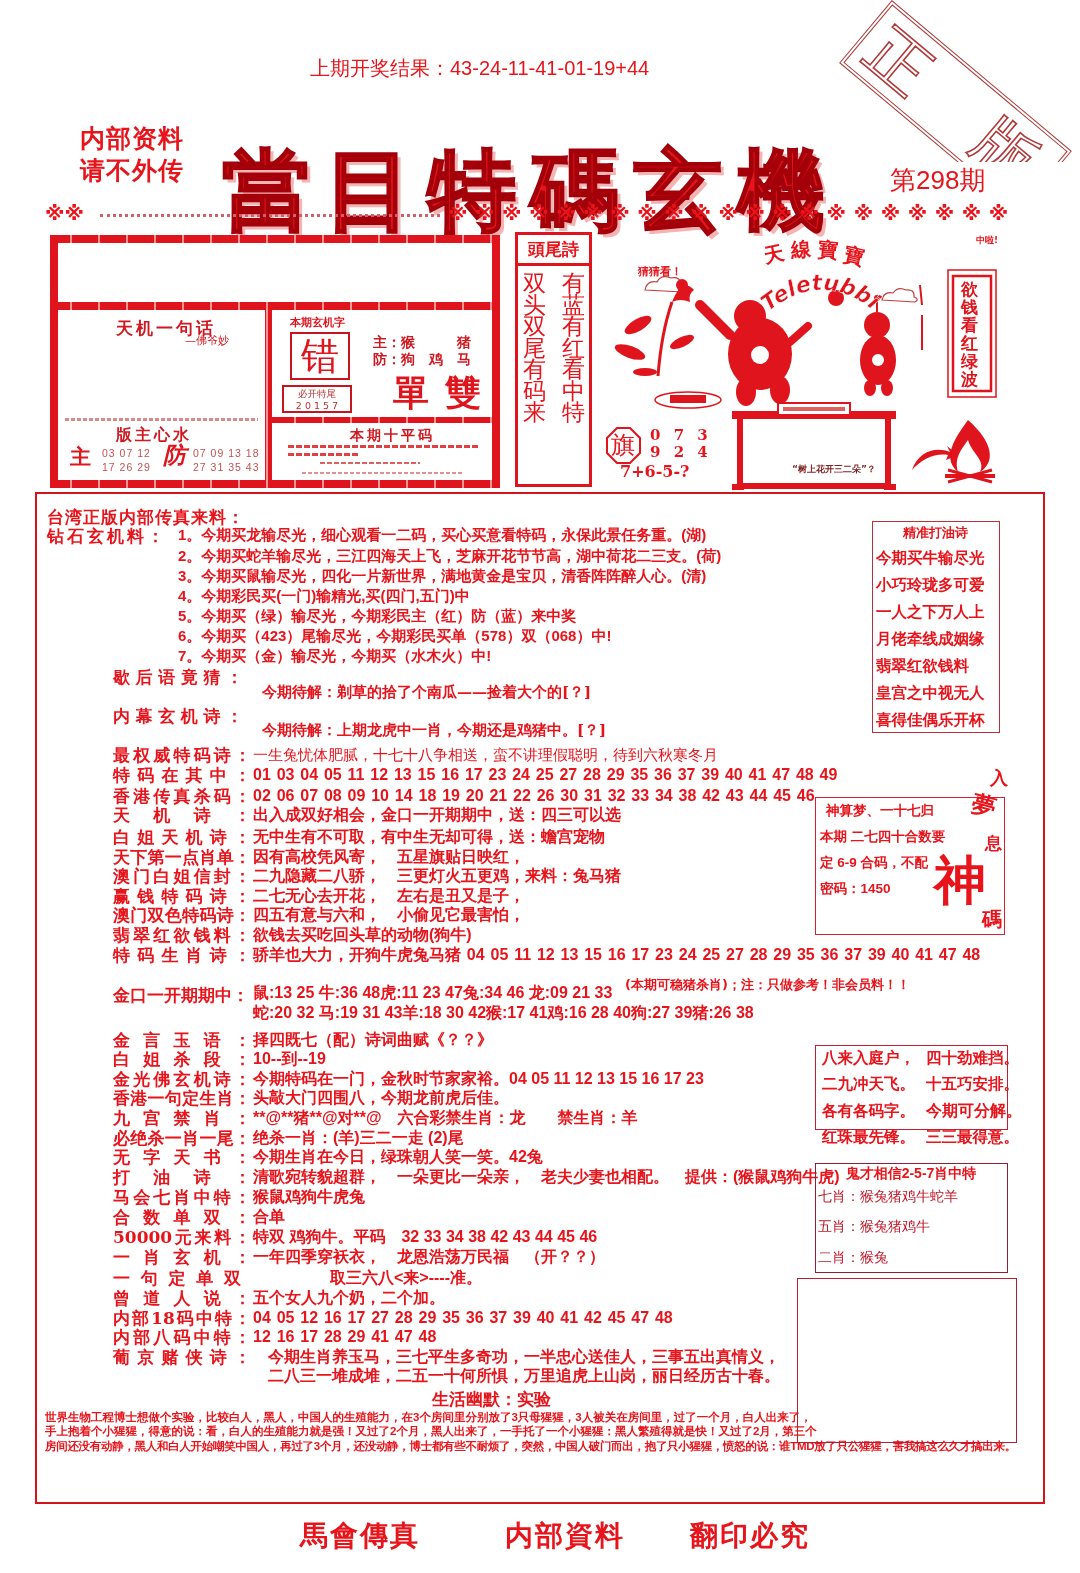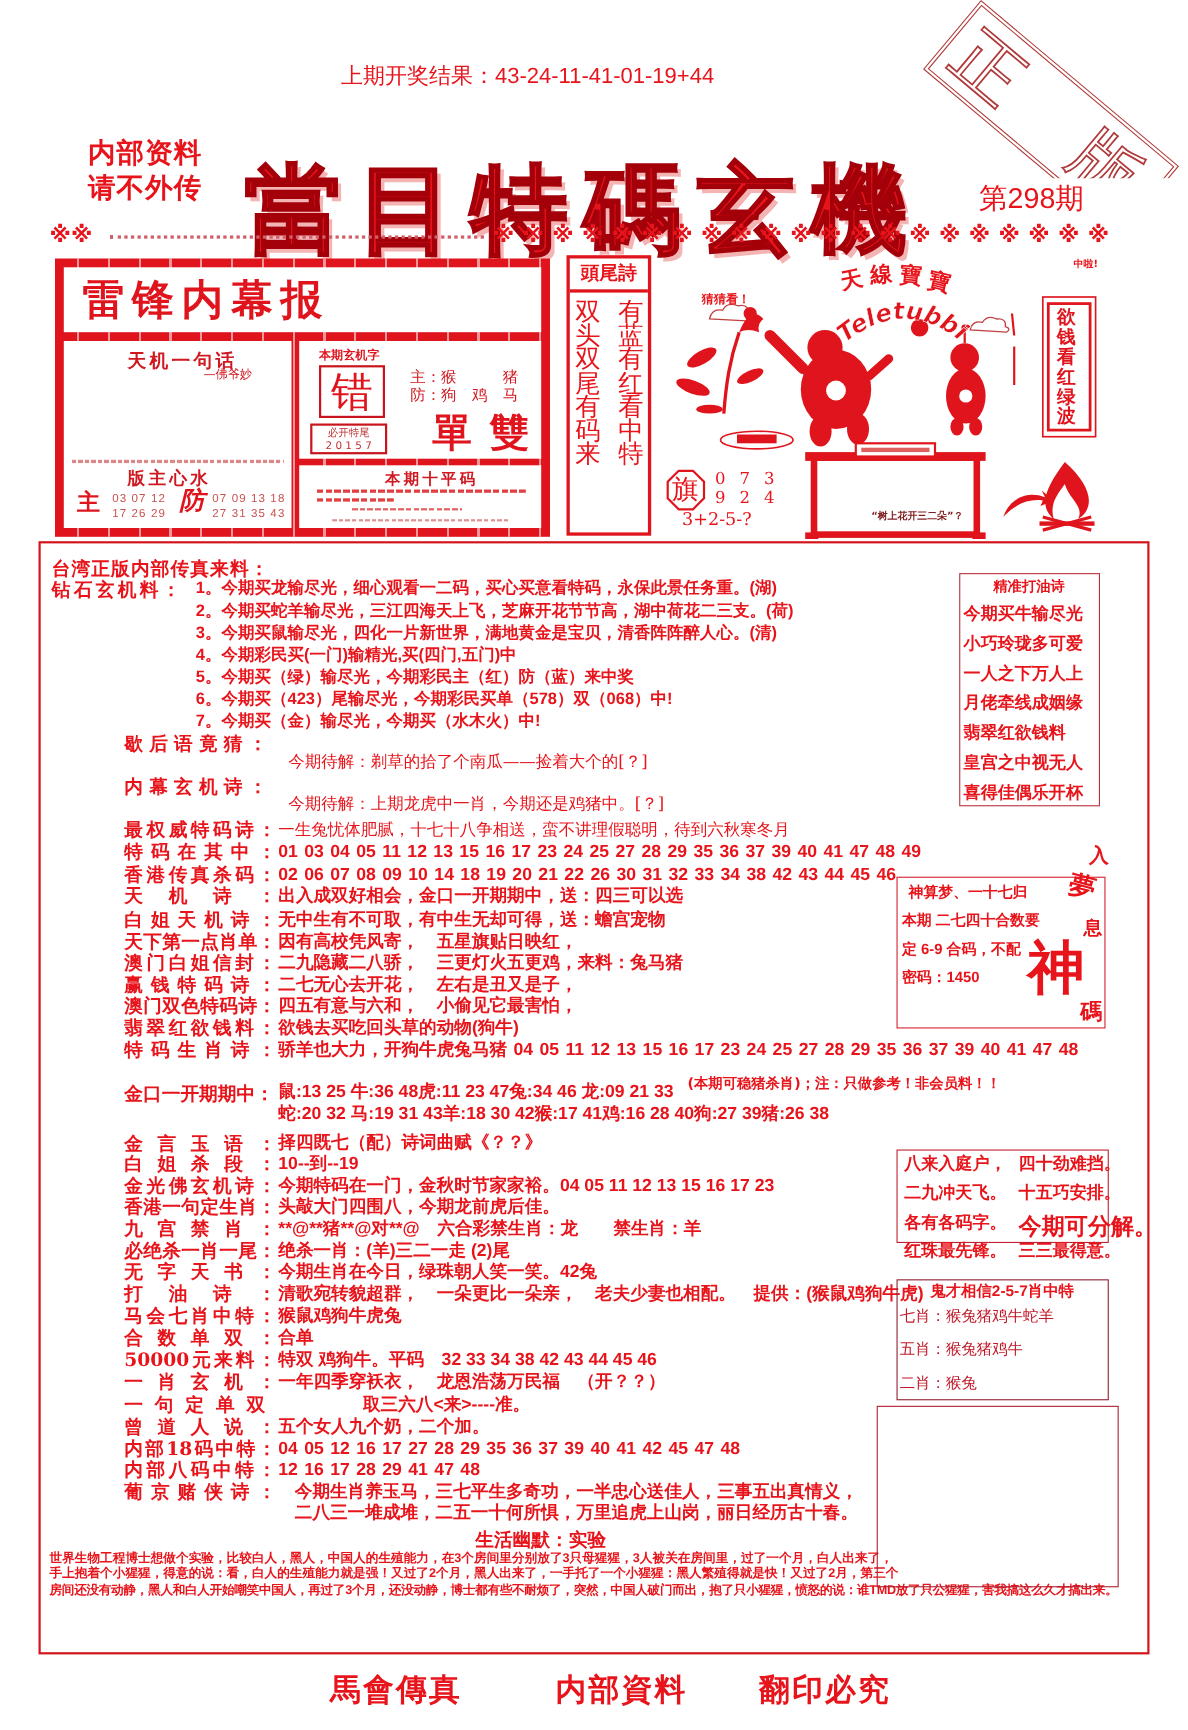--- a/index.html
+++ b/index.html
@@ -1,19 +1,19 @@
 <!DOCTYPE html>
 <html><head>
 <meta charset="utf-8">
 <style>
   html,body{margin:0;padding:0;}
   body{width:1080px;height:1573px;position:relative;background:#ffffff;overflow:hidden;
        font-family:"DejaVu Sans",sans-serif;color:#e8141b;}
   .abs{position:absolute;white-space:nowrap;}
-  .serif{font-family:"DejaVu Serif","Liberation Serif",serif;}
+  .serif{font-family:"DejaVu Serif","Liberation Serif",serif;font-weight:bold;}
   .sans{font-family:"Liberation Sans","DejaVu Sans",sans-serif;}
   .b{font-weight:bold;}
 
   
   .result{left:310px;top:55px;font-size:20px;font-family:"Liberation Sans",sans-serif;color:#e8141b;}
   .sidenote{left:80px;font-size:25px;font-weight:bold;letter-spacing:1px;color:#e8141b;}
   .bigtitle{left:222px;top:92px;font-size:88px;font-weight:bold;letter-spacing:15px;color:#e8141b;
             -webkit-text-stroke:2px #a3000a;text-shadow:4px 4px 0 #f4b4b4;font-family:"DejaVu Serif",serif;margin-top:40px;}
   .stampwrap{left:830px;top:0;width:250px;height:162px;overflow:hidden;}
   .stamp{position:absolute;left:8px;top:66px;width:235px;height:82px;border:4px double #b03a3a;
@@ -72,21 +72,20 @@
 <div class="abs stars" style="left:45px;top:201px">※※</div>
 <div class="abs dots"></div>
 <div class="abs stars" style="left:448px;top:201px;letter-spacing:7.6px">※※※※※※※※※※※※※※※※※※※※※</div>
 
 <div class="abs panel">
   <div class="pwhite" style="left:8px;top:8px;width:434px;height:59px"></div>
   <div class="pwhite" style="left:8px;top:75px;width:207px;height:170px"></div>
   <div class="pwhite" style="left:222px;top:75px;width:220px;height:107px"></div>
   <div class="pwhite" style="left:222px;top:188px;width:220px;height:57px"></div>
 
-  <div class="abs serif b" style="left:25px;top:12px;font-size:38px;letter-spacing:7px;color:#e0141c">雷锋内幕报</div>
 
   <div class="abs serif b" style="left:66px;top:82px;font-size:17px;letter-spacing:3px;color:#d01820">天机一句话</div>
   <div class="abs" style="left:135px;top:98px;font-size:11px;color:#d01820">—佛爷妙</div>
   <div class="abs" style="left:15px;top:183px;width:193px;height:3px;background:repeating-linear-gradient(90deg,#d88 0 4px,#fff 4px 6px)"></div>
   <div class="abs serif b" style="left:66px;top:190px;font-size:16px;letter-spacing:3px;color:#d01820">版主心水</div>
   <div class="abs serif b" style="left:20px;top:208px;font-size:21px;color:#e0141c">主</div>
   <div class="abs sans" style="left:52px;top:212px;font-size:10.5px;color:#c85050;letter-spacing:1px">03 07 12</div>
   <div class="abs sans" style="left:52px;top:226px;font-size:10.5px;color:#c85050;letter-spacing:1px">17 26 29</div>
   <div class="abs serif b" style="left:113px;top:205px;font-size:23px;font-style:italic;color:#e0141c">防</div>
   <div class="abs sans" style="left:143px;top:212px;font-size:10.5px;color:#c85050;letter-spacing:1px">07 09 13 18</div>
@@ -184,21 +183,21 @@
 <div class="abs serif b" style="left:764px;top:241px;font-size:20px;transform:rotate(-12deg)">天</div>
 <div class="abs serif b" style="left:791px;top:236px;font-size:20px;transform:rotate(-4deg)">線</div>
 <div class="abs serif b" style="left:818px;top:237px;font-size:20px;transform:rotate(5deg)">寶</div>
 <div class="abs serif b" style="left:844px;top:243px;font-size:20px;transform:rotate(13deg)">寶</div>
 <div class="abs b" style="left:638px;top:264px;font-size:11px">猜猜看！</div>
 <div class="abs b" style="left:976px;top:234px;font-size:9px">中啦!</div>
 <div class="abs b" style="left:961px;top:280px;width:20px;font-size:17px;line-height:18px;white-space:normal;word-break:break-all;color:#e0141c">欲钱看红绿波</div>
 <div class="abs" style="left:611px;top:431px;font-size:24px;line-height:28px">旗</div>
 <div class="abs serif" style="left:650px;top:426px;font-size:15px;letter-spacing:4px">0 7 3</div>
 <div class="abs serif" style="left:650px;top:443px;font-size:15px;letter-spacing:4px">9 2 4</div>
-<div class="abs serif" style="left:620px;top:462px;font-size:16px">3+2-5-?</div>
+<div class="abs serif" style="left:620px;top:462px;font-size:16px">7+6-5-?</div>
 <div class="abs b" style="left:792px;top:463px;font-size:9px;color:#802020">“树上花开三二朵”？</div>
 
 <div class="abs mainbox"></div>
 
 <div class="abs serif b" style="left:47px;top:506px;font-size:17px;letter-spacing:1px">台湾正版内部传真来料：</div>
 <div class="abs serif b" style="left:47px;top:525px;font-size:17px;letter-spacing:3px">钻石玄机料：</div>
 <div class="item" style="top:525px">1。今期买龙输尽光，细心观看一二码，买心买意看特码，永保此景任务重。(湖)</div>
 <div class="item" style="top:546px">2。今期买蛇羊输尽光，三江四海天上飞，芝麻开花节节高，湖中荷花二三支。(荷)</div>
 <div class="item" style="top:566px">3。今期买鼠输尽光，四化一片新世界，满地黄金是宝贝，清香阵阵醉人心。(清)</div>
 <div class="item" style="top:586px">4。今期彩民买(一门)输精光,买(四门,五门)中</div>
@@ -303,21 +302,21 @@
 <div class="abs serif b" style="left:985px;top:832px;font-size:17px">息</div>
 <div class="abs serif b" style="left:934px;top:852px;font-size:52px;line-height:56px">神</div>
 <div class="abs serif b" style="left:982px;top:906px;font-size:20px">碼</div>
 
 <div class="sidebox" style="left:815px;top:1045px;width:193px;height:85px;border-color:#c02030">
   <div class="sline" style="left:6px;top:2px;font-size:15.5px">八来入庭户，</div>
   <div class="sline" style="left:110px;top:2px;font-size:15.5px">四十劲难挡。</div>
   <div class="sline" style="left:6px;top:28px;font-size:15.5px">二九冲天飞。</div>
   <div class="sline" style="left:110px;top:28px;font-size:15.5px">十五巧安排。</div>
   <div class="sline" style="left:6px;top:55px;font-size:15.5px">各有各码字。</div>
-  <div class="sline" style="left:110px;top:55px;font-size:21px">今期可分解。</div>
+  <div class="sline" style="left:110px;top:55px;font-size:16px">今期可分解。</div>
   <div class="sline" style="left:6px;top:81px;font-size:15.5px">红珠最先锋。</div>
   <div class="sline" style="left:110px;top:81px;font-size:15.5px">三三最得意。</div>
 </div>
 
 <div class="sidebox" style="left:815px;top:1163px;width:193px;height:110px;border-color:#902030">
   <div class="sline serif" style="left:0;width:190px;text-align:center;top:1px;font-size:14px">鬼才相信2-5-7肖中特</div>
   <div class="sline serif" style="left:2px;top:24px;font-size:14px;font-weight:normal;color:#c01828">七肖：猴兔猪鸡牛蛇羊</div>
   <div class="sline serif" style="left:2px;top:54px;font-size:14px;font-weight:normal;color:#c01828">五肖：猴兔猪鸡牛</div>
   <div class="sline serif" style="left:2px;top:85px;font-size:14px;font-weight:normal;color:#c01828">二肖：猴兔</div>
 </div>

